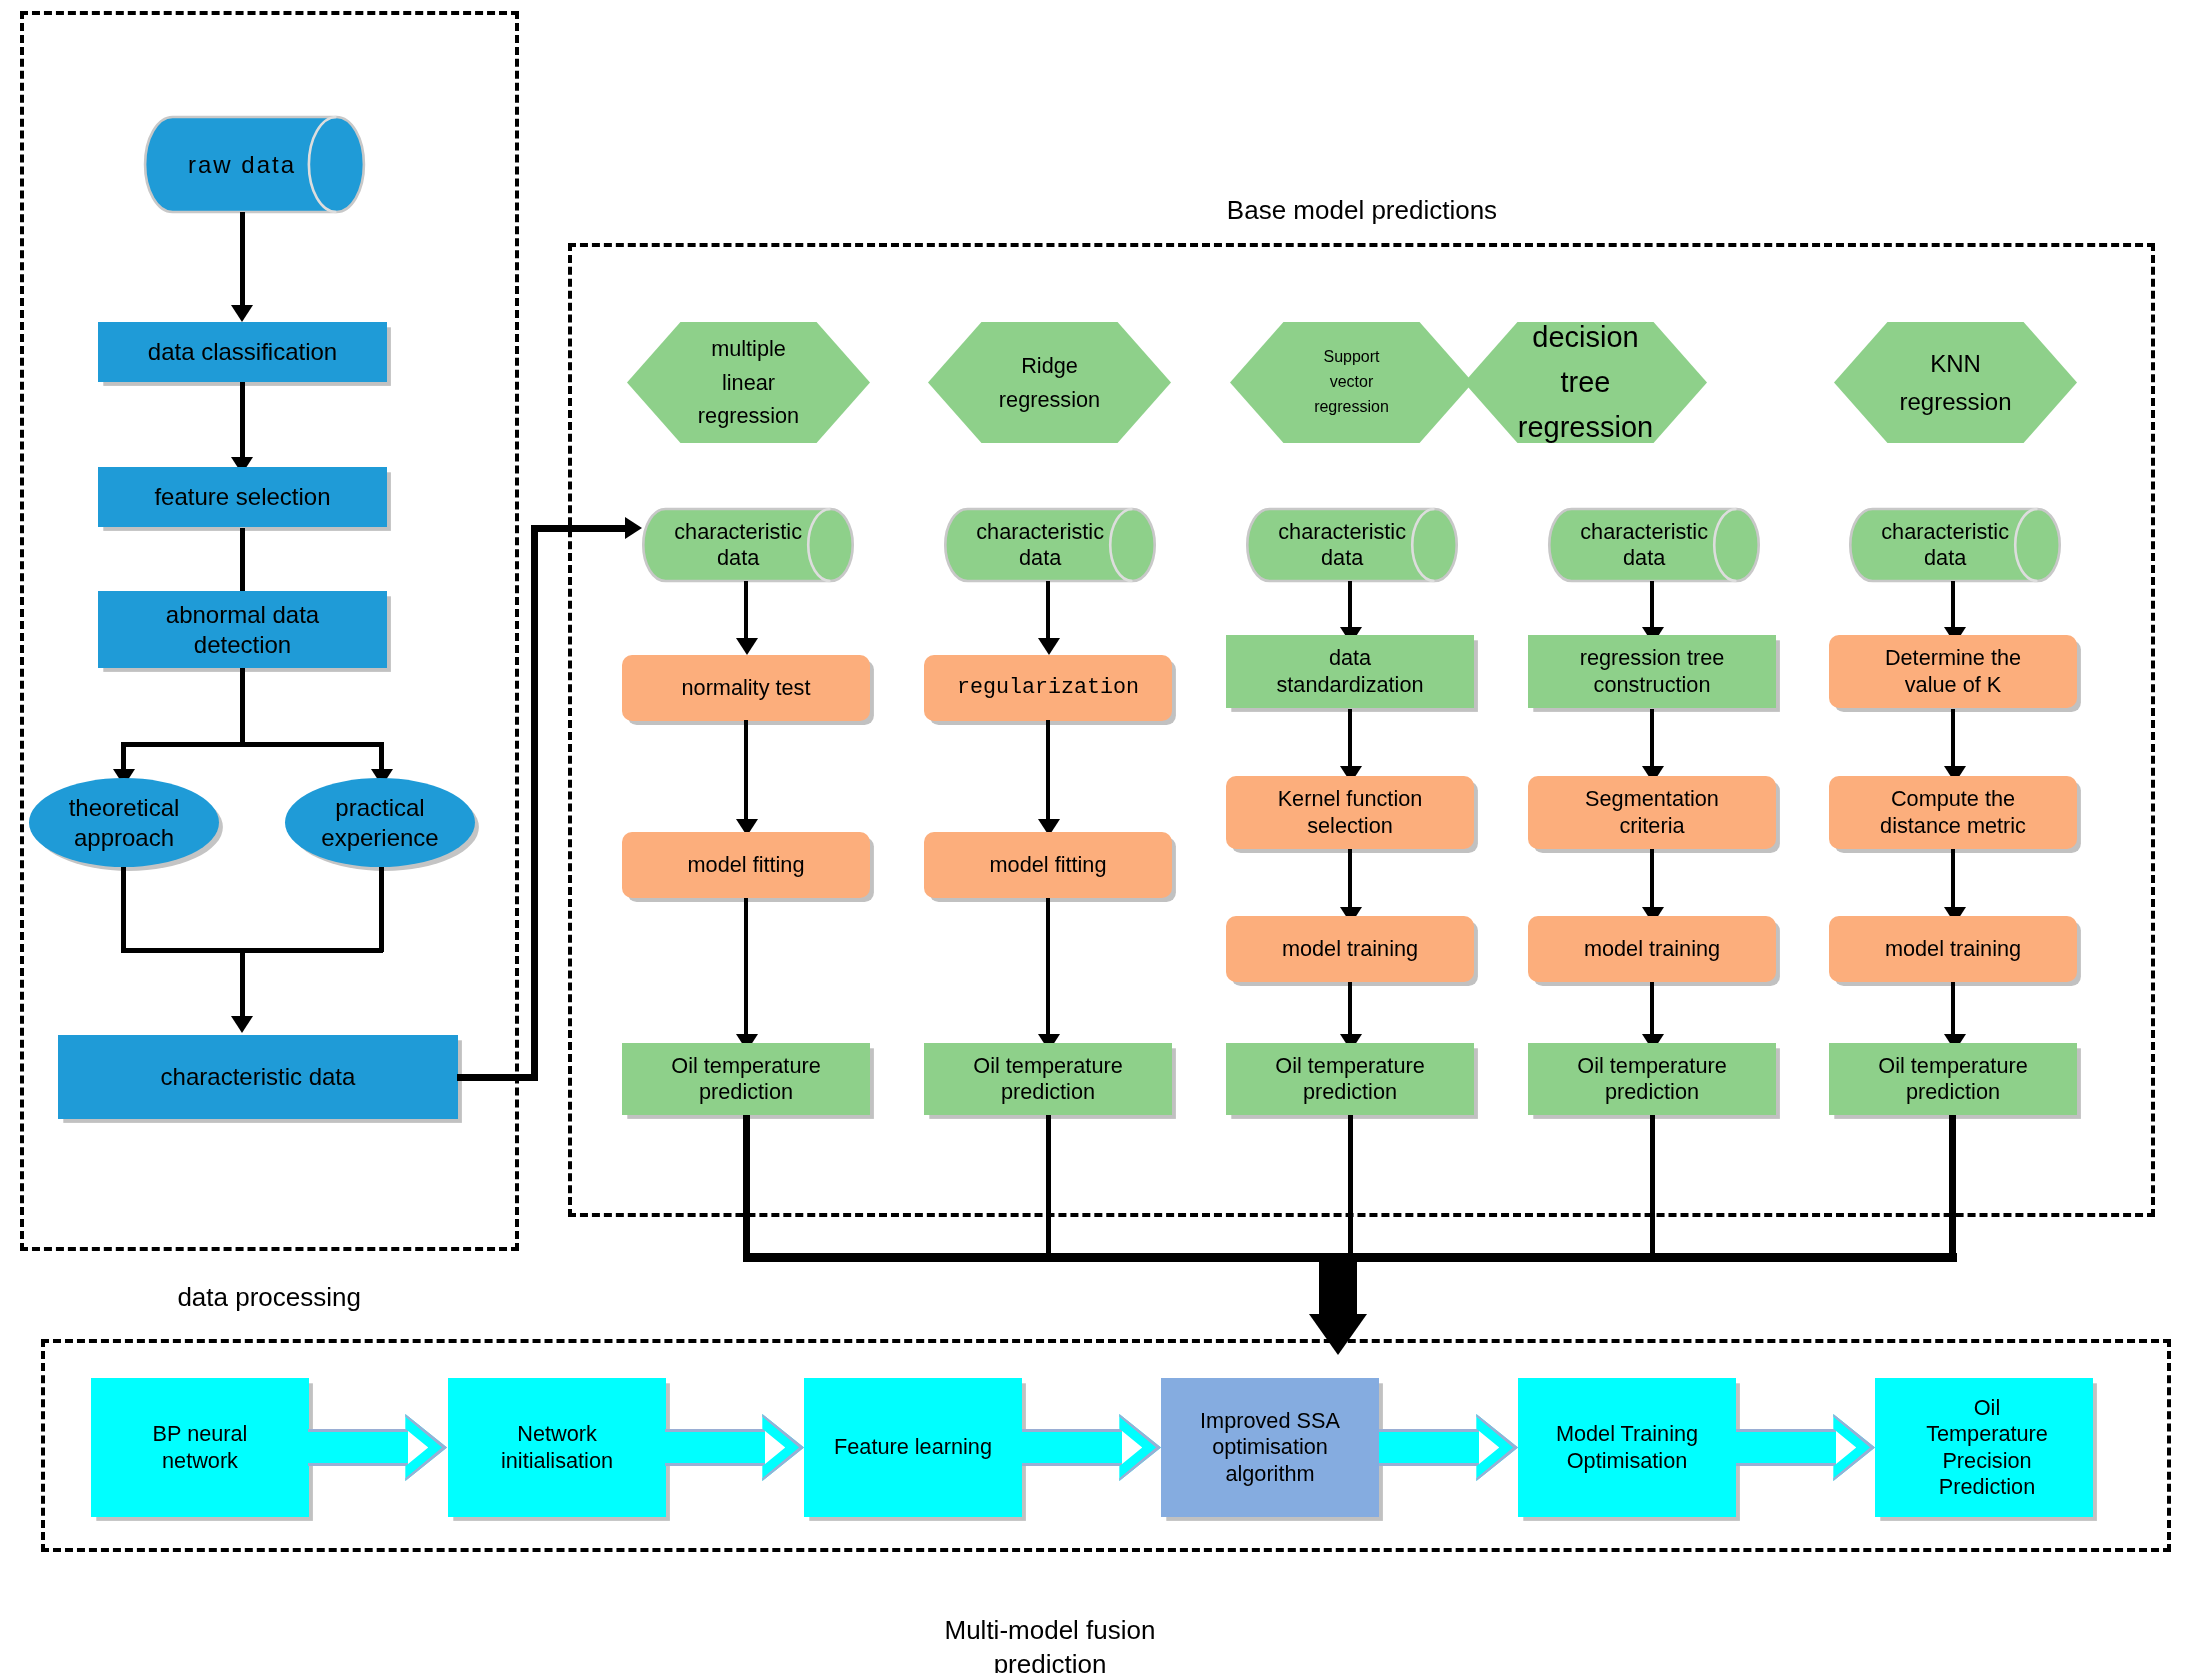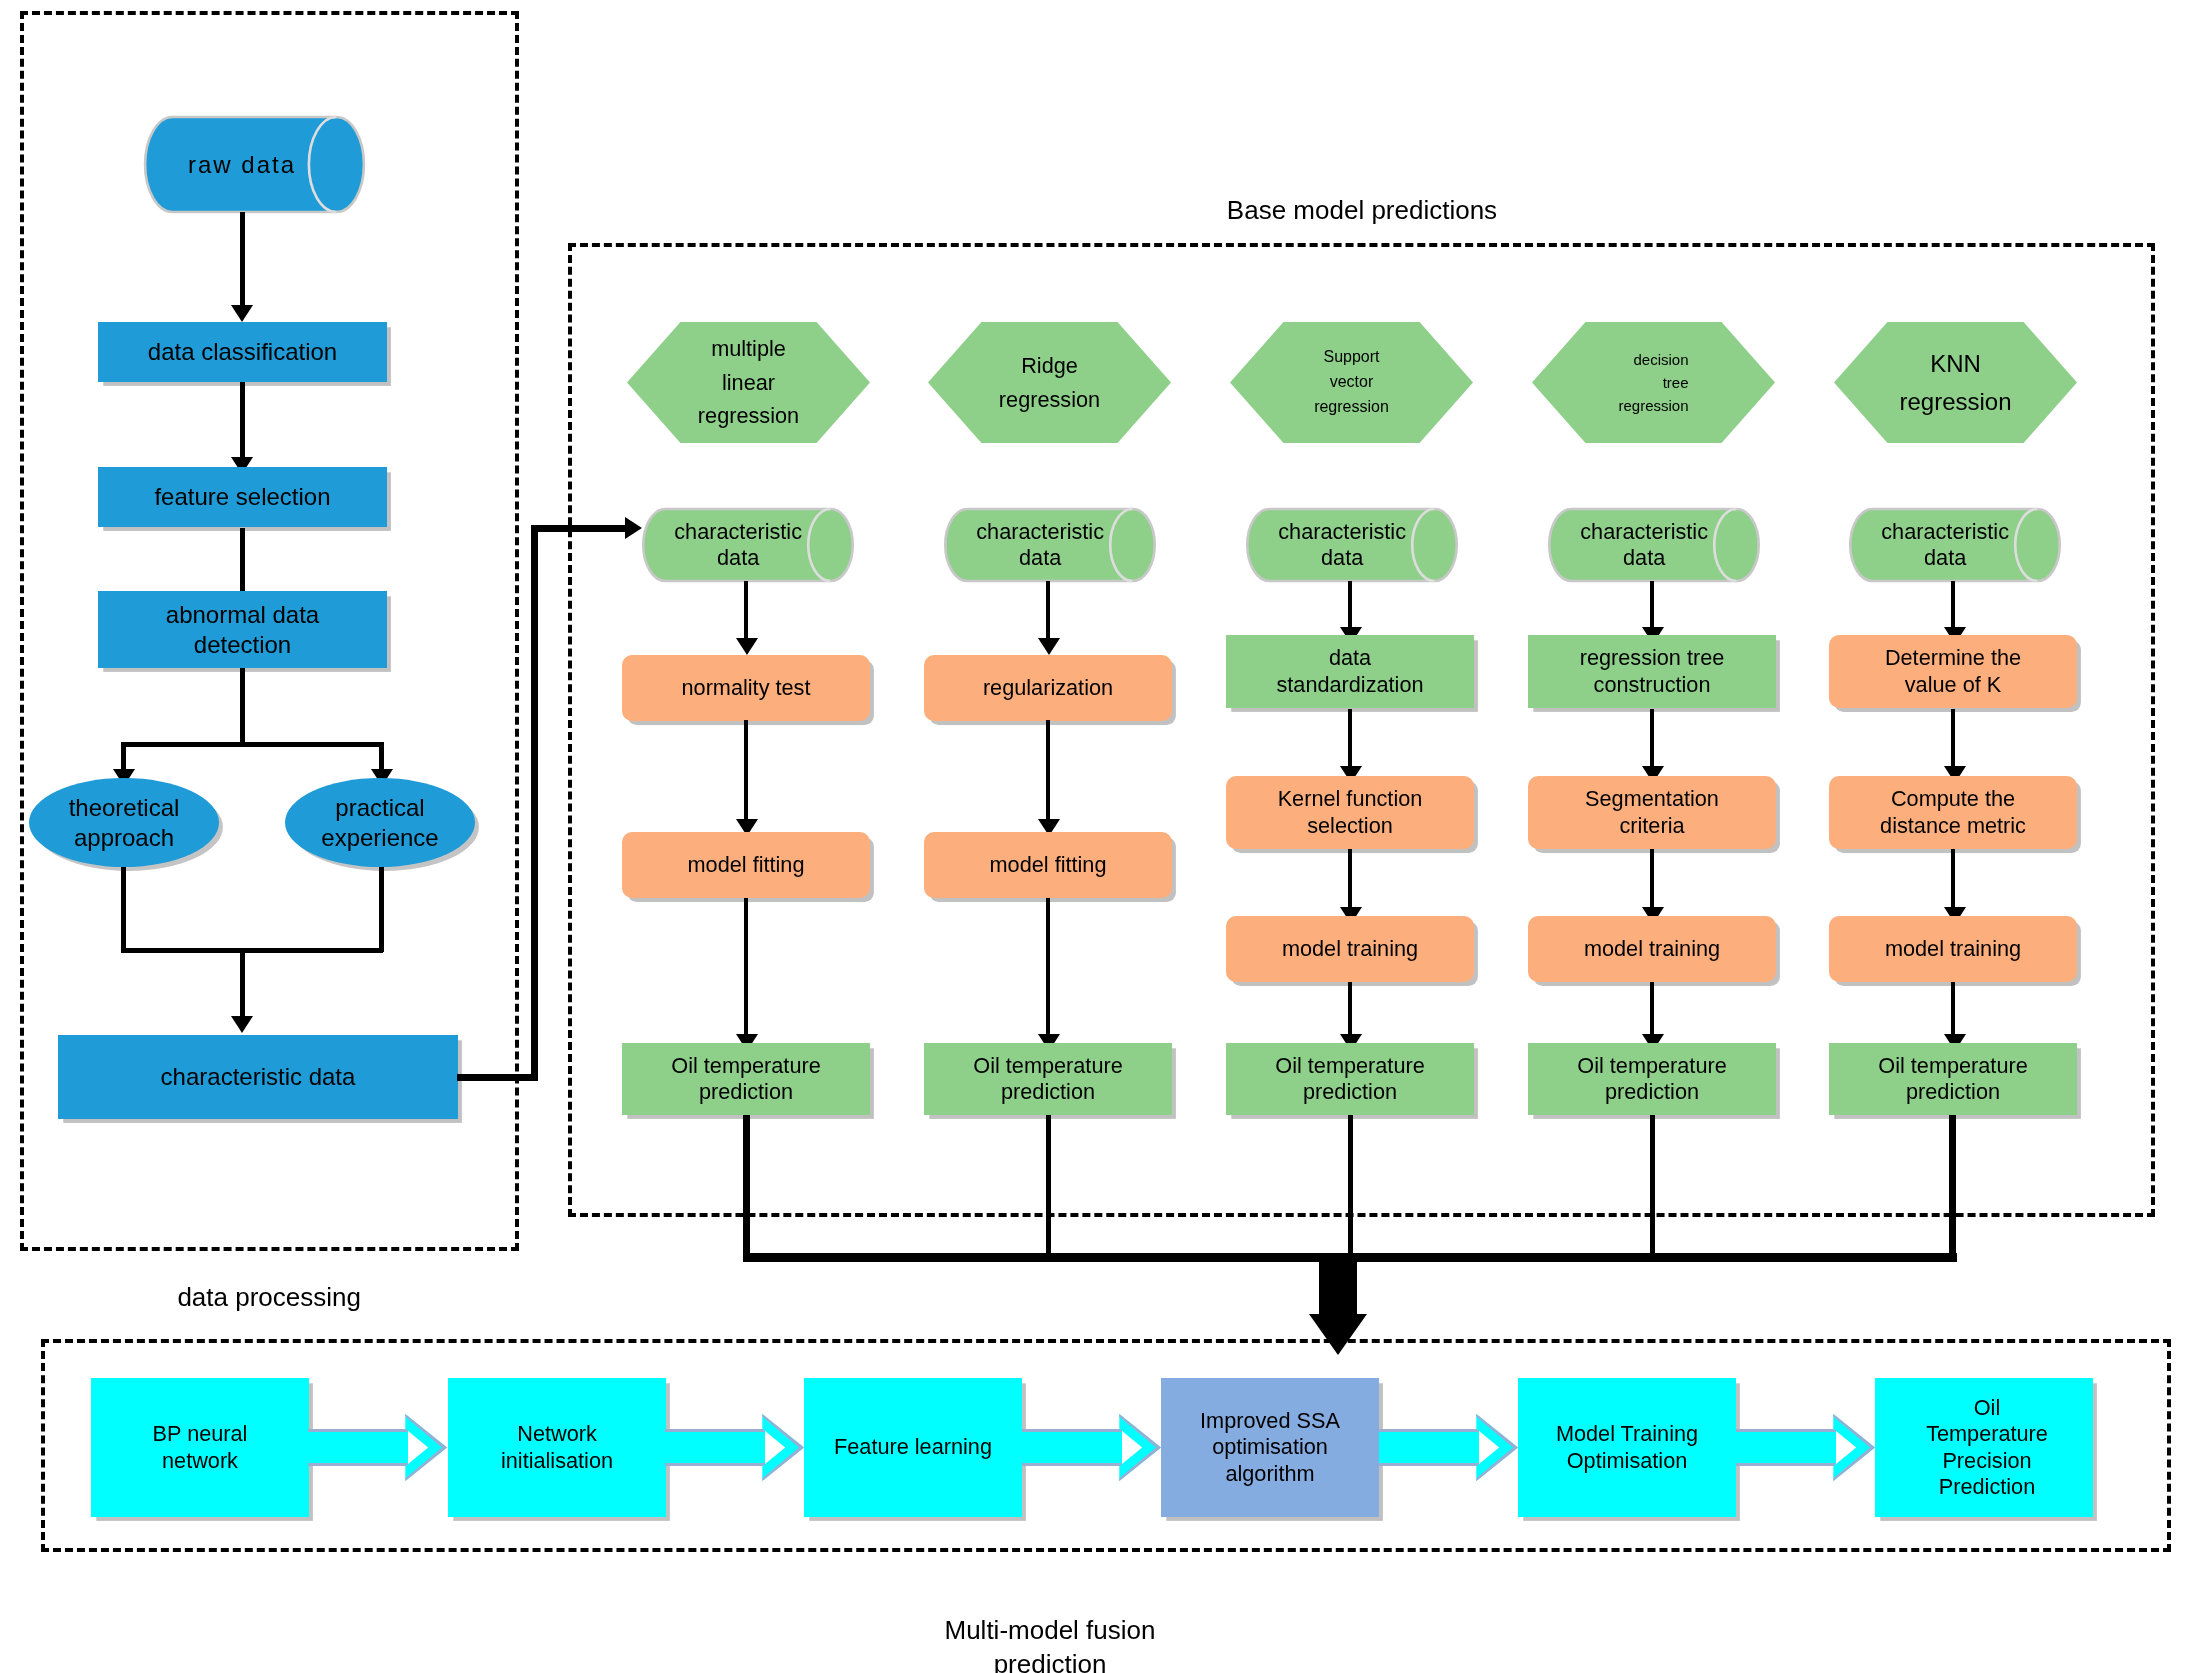--- a/index.html
+++ b/index.html
@@ -168,21 +168,21 @@
     <svg width="210" height="72" viewBox="0 0 320 110" style="position:absolute;left:0;top:0;overflow:visible;">
       <path d="M 34 0 L 286 0 A 34 55 0 0 1 286 110 L 34 110 A 34 55 0 0 1 34 0 Z" fill="#8ed08a" stroke="#c8c8c8" stroke-width="4"></path>
       <path d="M 286 0 A 34 55 0 0 0 286 110" fill="none" stroke="#dddddd" stroke-width="4"></path>
     </svg>
     <div class="lbl" style="font-size:21.7px;white-space:pre-line;padding-right:19.7px;">characteristic
 data</div>
   </div>
   <div class="vl ln" style="left:1046px;top:581px;width:3.9px;height:62px;"></div>
   <div class="arrowdown" style="left:1038px;top:638px;"></div>
 
-  <div class="shape rect orange" style="left:924px;top:655px;width:248px;height:66px;font-size:21.7px;white-space:pre-line;">
+  <div class="shape rect orange" style="left:924px;top:655px;width:248px;height:66px;font-size:21.7px;white-space:pre-line;font-family:Liberation Mono, monospace;">
     <span>regularization</span>
   </div>
   <div class="vl ln" style="left:1046px;top:720px;width:3.9px;height:105px;"></div>
   <div class="arrowdown" style="left:1038px;top:819px;"></div>
 
   <div class="shape rect orange" style="left:924px;top:832px;width:248px;height:66px;font-size:21.7px;white-space:pre-line;">
     <span>model fitting</span>
   </div>
   <div class="vl ln" style="left:1046px;top:898px;width:3.9px;height:143px;"></div>
   <div class="arrowdown" style="left:1038px;top:1034px;"></div>
@@ -229,21 +229,21 @@
   </div>
   <div class="vl ln" style="left:1348px;top:982px;width:3.9px;height:59px;"></div>
   <div class="arrowdown" style="left:1340px;top:1034px;"></div>
 
   <div class="shape rect green" style="left:1226px;top:1043px;width:248px;height:72px;font-size:21.7px;white-space:pre-line;">
     <span>Oil temperature
 prediction</span>
   </div>
   <div class="vl ln" style="left:1348px;top:1115px;width:4.6px;height:145px;"></div>
 
-  <div class="hex green" style="left:1532px;top:322px;width:243px;height:121px;font-size:15px;white-space:pre-line;text-align:right;">
+  <div class="hex green" style="left:1464px;top:322px;width:243px;height:121px;font-size:29px;white-space:pre-line;">
     <span>decision
 tree
 regression</span>
   </div>
 
   <div class="cyl" style="left:1549px;top:509px;width:210px;height:72px;">
     <svg width="210" height="72" viewBox="0 0 320 110" style="position:absolute;left:0;top:0;overflow:visible;">
       <path d="M 34 0 L 286 0 A 34 55 0 0 1 286 110 L 34 110 A 34 55 0 0 1 34 0 Z" fill="#8ed08a" stroke="#c8c8c8" stroke-width="4"></path>
       <path d="M 286 0 A 34 55 0 0 0 286 110" fill="none" stroke="#dddddd" stroke-width="4"></path>
     </svg>

